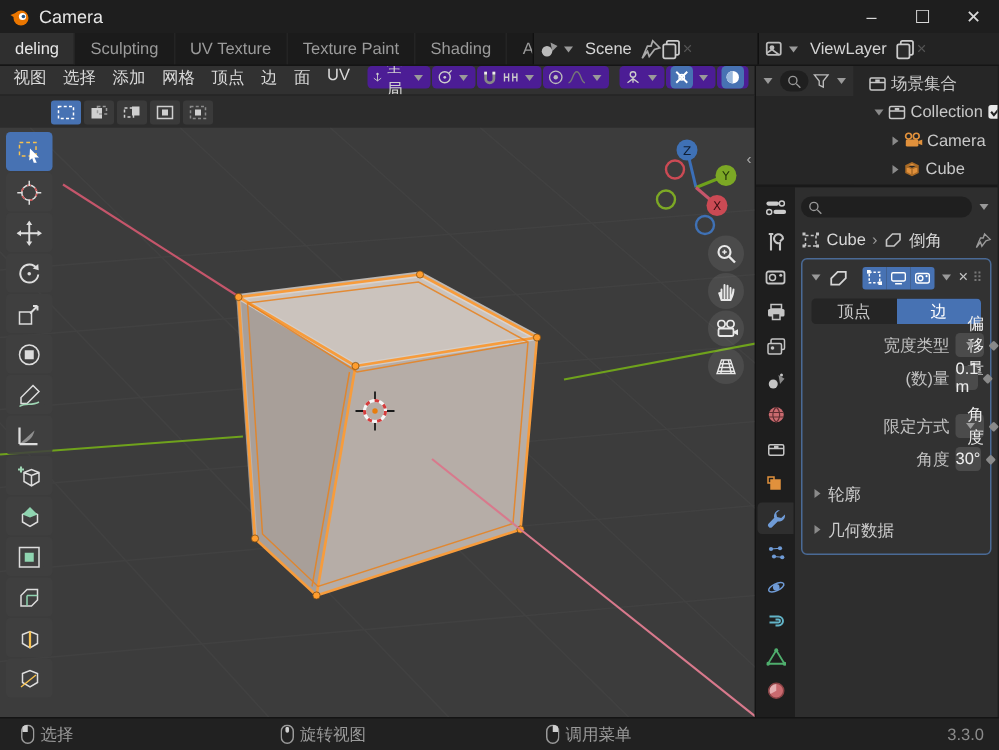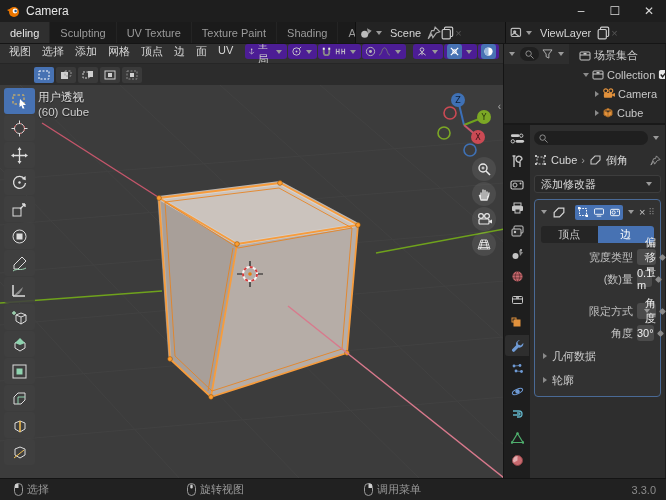--- a/index.html
+++ b/index.html
@@ -323,24 +323,20 @@
           <line x1="288" y1="221" x2="504" y2="393" stroke="#d8798c" stroke-width="1.4"></line>
 
           <g>
             <circle cx="250" cy="189" r="7" fill="none" stroke="#f5f5f5" stroke-width="2"></circle>
             <circle cx="250" cy="189" r="7" fill="none" stroke="#d43c3c" stroke-width="2" stroke-dasharray="3 3.5"></circle>
             <path d="M250 176 L250 181 M250 197 L250 202 M237 189 L242 189 M258 189 L263 189" stroke="#1a1a1a" stroke-width="1.2"></path>
             <circle cx="250" cy="189" r="1.8" fill="#e87d0d"></circle>
           </g>
         </svg>
 
-        <div class="vp-text">
-          <div>用户透视</div>
-          <div class="sub">(60) Cube</div>
-        </div>
 
         <div class="vtoolbar">
           <div class="vtool active">
             <svg width="18" height="16" viewBox="0 0 18 16">
                 <rect x="2" y="2" width="11" height="9" fill="none" stroke="#f7c14d" stroke-dasharray="2.5 2"></rect>
                 <path d="M9 6 L15 12 L12 12 L13.5 15.5 L11.5 15.5 L10.5 12.5 L8.5 14 Z" fill="#fff"></path>
               </svg>
           </div>
           <div class="vtool">
             <svg width="17" height="17" viewBox="0 0 17 17">
@@ -688,24 +684,20 @@
             <svg width="13" height="12" viewBox="0 0 13 12">
                 <path d="M2 10 L2 6 L6 2 L11 2 L11 6 L7 10 Z" fill="none" stroke="#c5c5c5" stroke-width="1.1"></path>
               </svg>
             <span>倒角</span>
             <span style="flex:1"></span>
             <svg width="11" height="11" viewBox="0 0 12 12">
                 <path d="M7 1 L11 5 L8 6 L5 10 L4 7 L1 11 L4 4 L6 4 Z" fill="none" stroke="#9a9a9a"></path>
               </svg>
           </div>
 
-          <div class="dropbtn">
-            <span class="txt">添加修改器</span>
-            <span class="chev"></span>
-          </div>
 
           <div class="modcard">
             <div class="mod-head">
               <span class="chev"></span>
               <svg width="14" height="13" viewBox="0 0 13 12">
                   <path d="M2 10 L2 6 L6 2 L11 2 L11 6 L7 10 Z" fill="none" stroke="#d5d5d5" stroke-width="1.1"></path>
                 </svg>
               <span style="flex:1"></span>
               <div class="togglegrp">
                 <div class="tgl">
@@ -768,25 +760,25 @@
             <div class="frow">
               <span class="flabel">角度</span>
               <div class="fwidget">
                 <span>30°</span>
               </div>
               <span class="adot"></span>
             </div>
 
             <div class="section">
               <span class="tri"></span>
-              <span>几何数据</span>
+              <span>轮廓</span>
             </div>
             <div class="section">
               <span class="tri"></span>
-              <span>轮廓</span>
+              <span>几何数据</span>
             </div>
           </div>
         </div>
       </div>
     </div>
   </div>
 
   <div class="statusbar">
     <div class="st-item" style="margin-left:14px">
       <svg width="9" height="13" viewBox="0 0 9 13">

